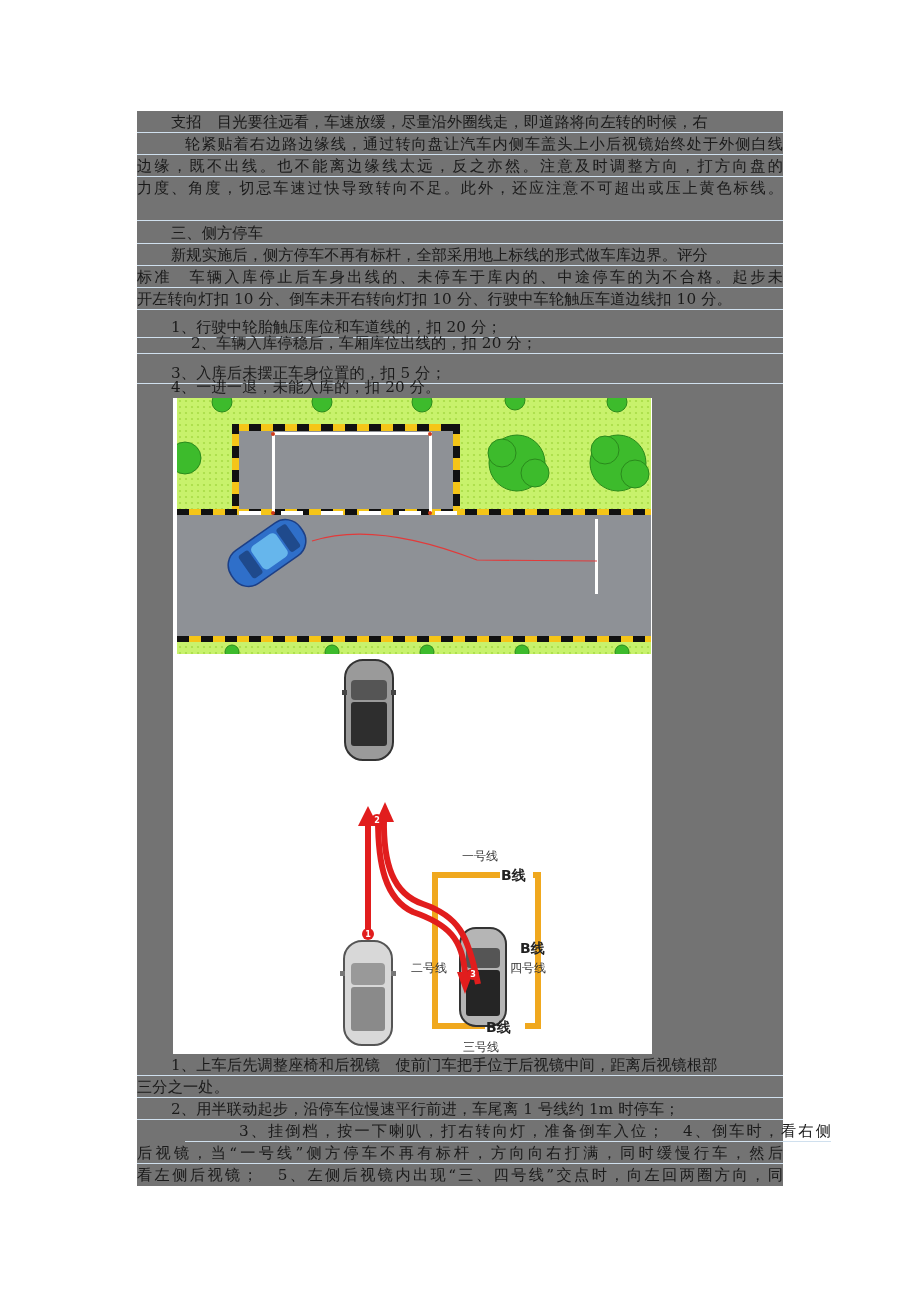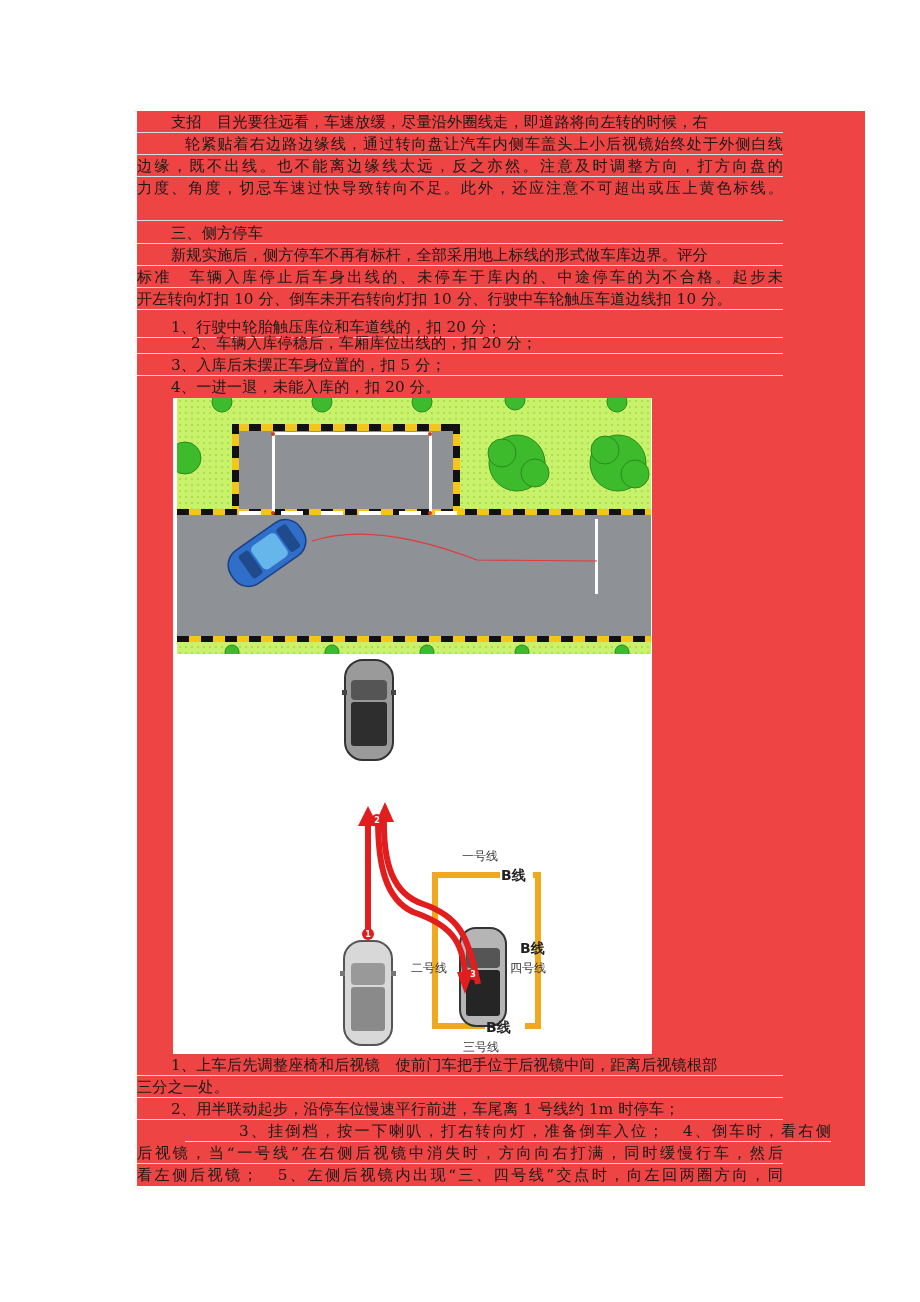--- a/index.html
+++ b/index.html
@@ -1,18 +1,18 @@
 <!DOCTYPE html>
 <html><head>
 <meta charset="utf-8">
 <style>
   html, body { margin: 0; padding: 0; background: #ffffff; }
   body { width: 920px; height: 1302px; position: relative; overflow: hidden;
          font-family: "DejaVu Serif", "Liberation Serif", serif; color: #1a1a1a; }
-  .block { position: absolute; left: 137px; width: 728px; background: #ef4444; }
+  .block { position: absolute; left: 137px; width: 646px; background: #737373; }
   .line { position: absolute; left: 0; width: 646px; height: 22px; line-height: 22px;
           font-size: 15.2px; white-space: nowrap; letter-spacing: 0.15px;
           border-bottom: 1px solid #d0e0ee; box-sizing: border-box; overflow: hidden; }
   .line.noborder { border-bottom: none; }
   .ind { padding-left: 34px; }
   .ind2 { padding-left: 54px; }
   .justify { text-align: justify; text-align-last: justify; }
   .figure-area { position: absolute; left: 173px; top: 398px; width: 479px; height: 656px; background: #ffffff; }
   svg text { font-family: "DejaVu Sans", "Liberation Sans", sans-serif; }
 </style>
@@ -23,21 +23,21 @@
   <div class="line ind" style="top:0px;">支招　目光要往远看，车速放缓，尽量沿外圈线走，即道路将向左转的时候，右</div>
   <div class="line justify" style="top:22px;padding-left:48px;">轮紧贴着右边路边缘线，通过转向盘让汽车内侧车盖头上小后视镜始终处于外侧白线</div>
   <div class="line justify" style="top:44px;">边缘，既不出线。也不能离边缘线太远，反之亦然。注意及时调整方向，打方向盘的</div>
   <div class="line justify" style="top:66px; height:44px;">力度、角度，切忌车速过快导致转向不足。此外，还应注意不可超出或压上黄色标线。</div>
   <div class="line ind" style="top:111px;">三、侧方停车</div>
   <div class="line ind" style="top:133px;">新规实施后，侧方停车不再有标杆，全部采用地上标线的形式做车库边界。评分</div>
   <div class="line justify" style="top:155px;">标准　车辆入库停止后车身出线的、未停车于库内的、中途停车的为不合格。起步未</div>
   <div class="line" style="top:177px;">开左转向灯扣 10 分、倒车未开右转向灯扣 10 分、行驶中车轮触压车道边线扣 10 分。</div>
   <div class="line ind" style="top:205px;">1、行驶中轮胎触压库位和车道线的，扣 20 分；</div>
   <div class="line ind2" style="top:221px;">2、车辆入库停稳后，车厢库位出线的，扣 20 分；</div>
-  <div class="line ind" style="top:243px;">3、入库后未摆正车身位置的，扣 5 分；</div>
+  <div class="line ind" style="top:251px;">3、入库后未摆正车身位置的，扣 5 分；</div>
   <div class="line ind noborder" style="top:265px;">4、一进一退，未能入库的，扣 20 分。</div>
 </div>
 
 <div class="block" style="top:398px; height:656px;"></div>
 
 <div class="figure-area">
 
   <svg width="474" height="256" viewBox="0 0 474 256" style="position:absolute; left:4px; top:0;">
     <defs>
       <pattern id="dots" width="6" height="6" patternUnits="userSpaceOnUse">
@@ -175,15 +175,15 @@
       <text x="313" y="378">B线</text>
     </g>
   </svg>
 </div>
 
 <div class="block" style="top:1054px; height:132px;">
   <div class="line ind" style="top:0px;">1、上车后先调整座椅和后视镜　使前门车把手位于后视镜中间，距离后视镜根部</div>
   <div class="line" style="top:22px;">三分之一处。</div>
   <div class="line ind" style="top:44px;">2、用半联动起步，沿停车位慢速平行前进，车尾离 1 号线约 1m 时停车；</div>
   <div class="line ind2 justify" style="top:66px;margin-left:48px;">3、挂倒档，按一下喇叭，打右转向灯，准备倒车入位；　4、倒车时，看右侧</div>
-  <div class="line justify" style="top:88px;">后视镜，当“一号线”在右侧后视镜中消失时，方向向右打满，同时缓慢行车，然后</div>
+  <div class="line justify" style="top:88px;">后视镜，当“一号线”侧方停车不再有标杆，方向向右打满，同时缓慢行车，然后</div>
   <div class="line justify noborder" style="top:110px;">看左侧后视镜；　5、左侧后视镜内出现“三、四号线”交点时，向左回两圈方向，同</div>
 </div>
 
 </body></html>

